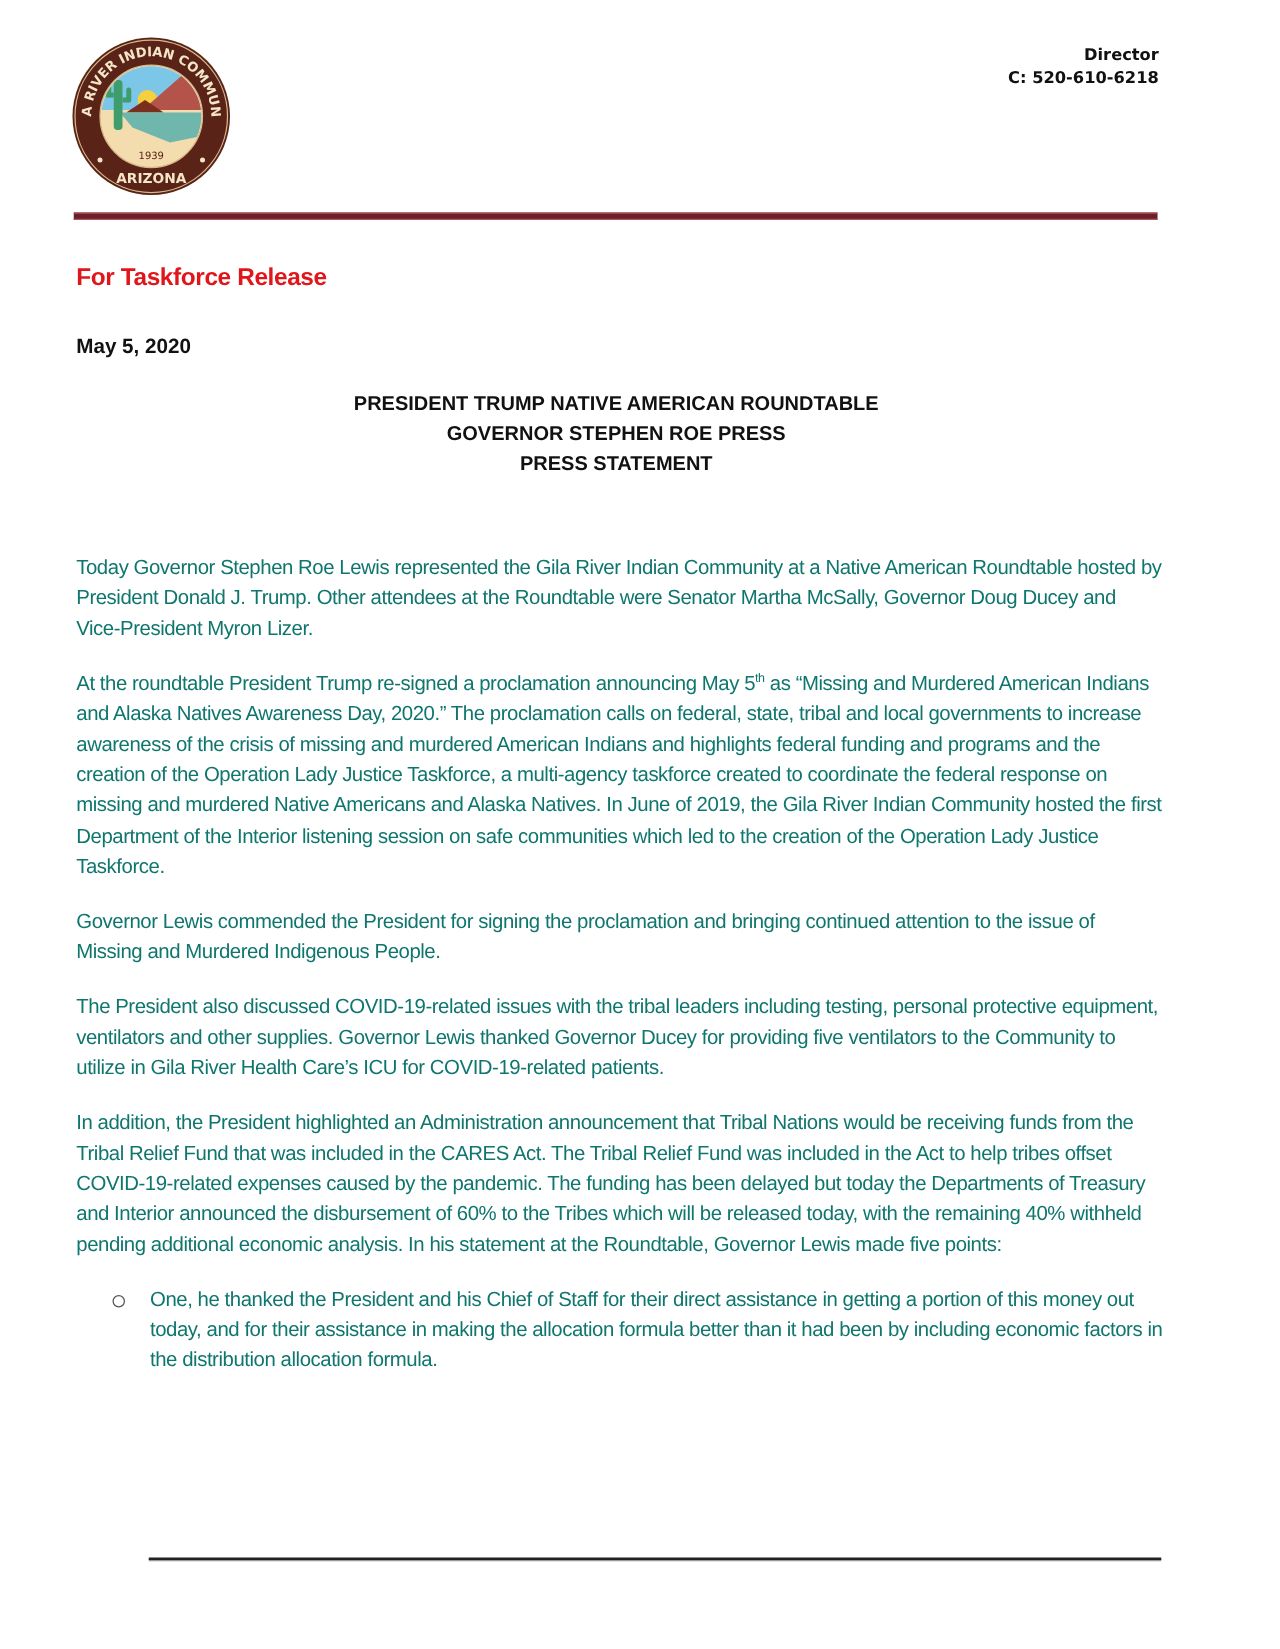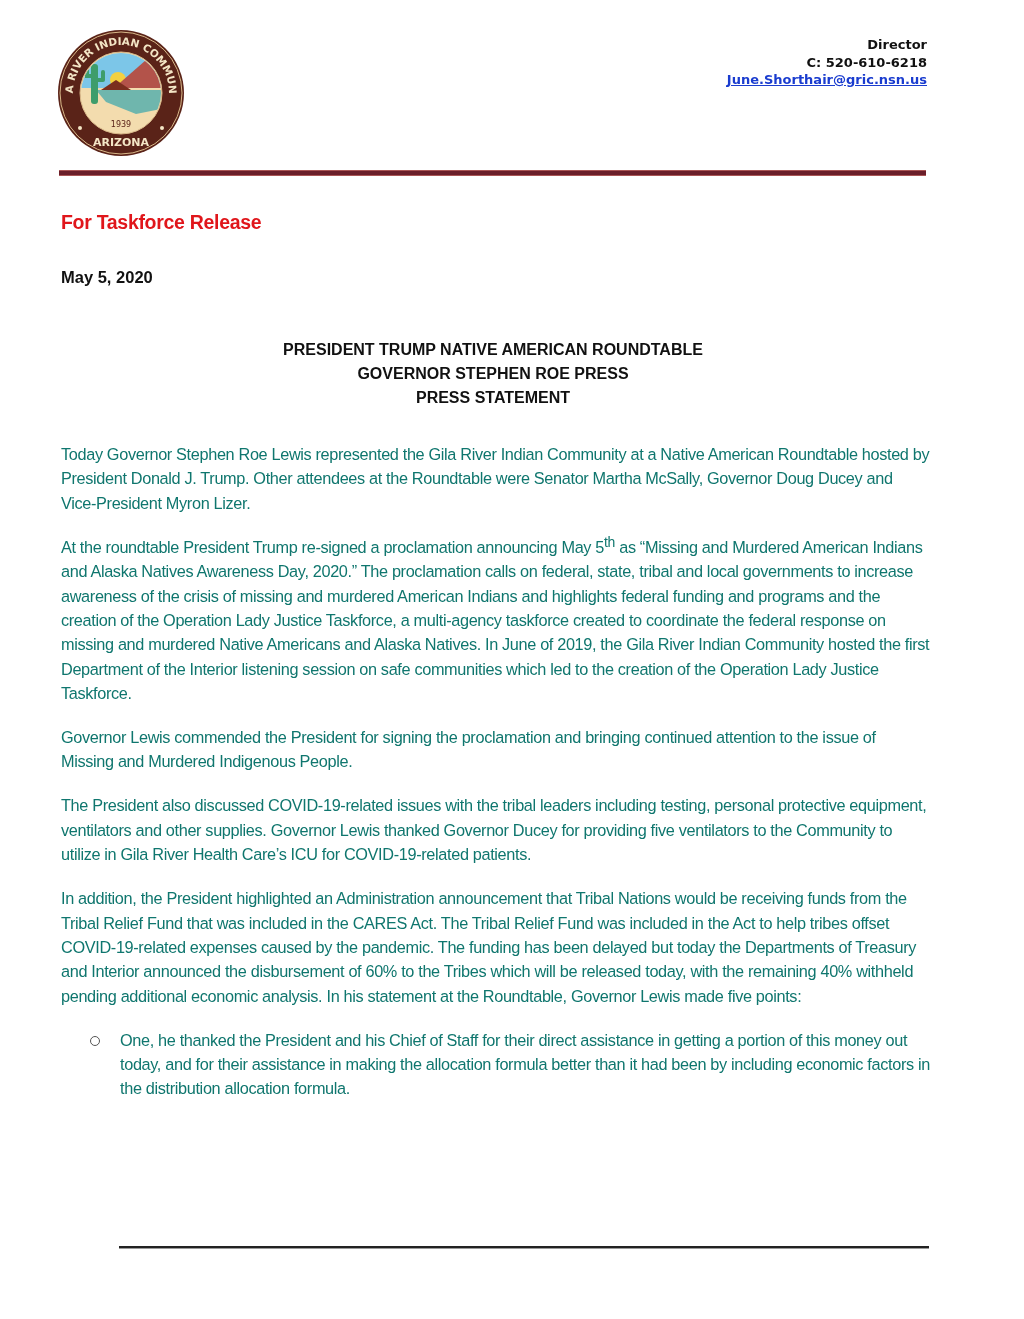--- a/index.html
+++ b/index.html
@@ -19,30 +19,30 @@
     background: #6b1f2a; border-top: 1px solid #a55; border-bottom: 1px solid #a55;
   }
   .release {
     position: absolute; left: 61px; top: 211px; font-weight: bold; font-size: 19.5px;
     color: #e0161b; font-family: "Liberation Sans", sans-serif; letter-spacing: -0.3px;
   }
   .date {
     position: absolute; left: 61px; top: 268px; font-weight: bold; font-size: 16.5px; color: #111; text-align: center;
   }
   .title-block {
-    position: absolute; left: 200px; width: 586px; top: 338px; text-align: center;
+    position: absolute; left: 200px; width: 586px; top: 312px; text-align: center;
     font-weight: bold; font-size: 16px; line-height: 24px; color: #111;
   }
   .body {
     position: absolute; left: 61px; width: 870px; top: 442px;
     font-size: 16.3px; line-height: 24.4px; color: #0f766e; letter-spacing: -0.35px;
     font-family: "Liberation Sans Narrow", "Liberation Sans", sans-serif;
   }
   .body p { margin: 0 0 19.5px 0; }
-  .body sup { font-size: 14px; line-height: 0; vertical-align: super; text-align: right; }
+  .body sup { font-size: 10px; line-height: 0; vertical-align: super; text-align: right; }
   .bullets { list-style: none; margin: 0; padding: 0 0 0 59px; }
   .bullets li { position: relative; }
   .bullet-glyph {
     position: absolute; left: -30px; top: 8px; width: 8px; height: 8px;
     border: 1px solid #555; border-radius: 50%;
   }
   .rule-bottom {
     position: absolute; left: 119px; top: 1246px; width: 810px; height: 2px;
     background: #222; box-shadow: 0 1px 0 #999;
   }
@@ -80,21 +80,20 @@
     <text x="65" y="99" text-anchor="middle" font-family="DejaVu Sans, sans-serif" font-size="8" fill="#5a2318">1939</text>
     <text x="65" y="118" text-anchor="middle" font-family="DejaVu Sans, sans-serif" font-size="11" font-weight="bold" fill="#f4e6c6">ARIZONA</text>
     <circle cx="24" cy="100" r="2" fill="#f4e6c6"></circle>
     <circle cx="106" cy="100" r="2" fill="#f4e6c6"></circle>
   </svg>
 </div>
 
 <div class="contact">
   <div>Director</div>
   <div>C: 520-610-6218</div>
-  <div><a title="June.Shorthair@gric.nsn.us">June.Shorthair@gric.nsn.us</a></div>
 </div>
 
 <div class="rule-top"></div>
 
 <div class="release">For Taskforce Release</div>
 <div class="date">May 5, 2020</div>
 
 <div class="title-block">
   <div>PRESIDENT TRUMP NATIVE AMERICAN ROUNDTABLE</div>
   <div>GOVERNOR STEPHEN ROE PRESS</div>

